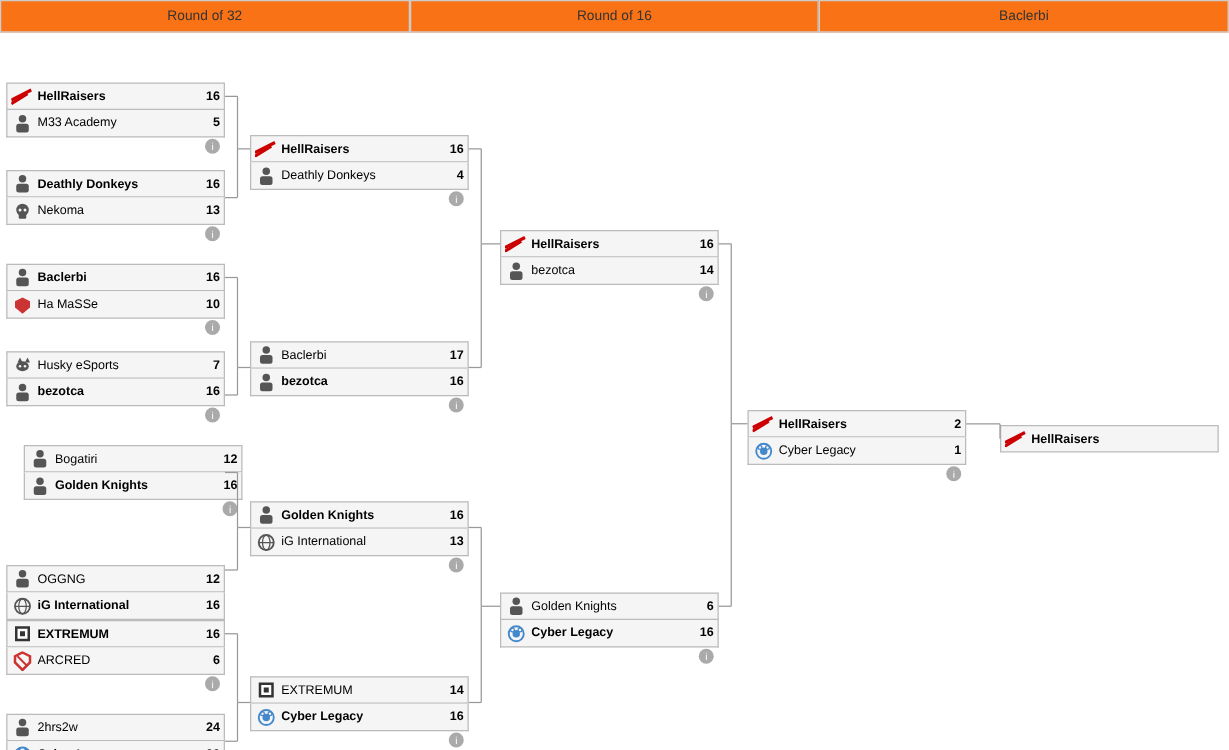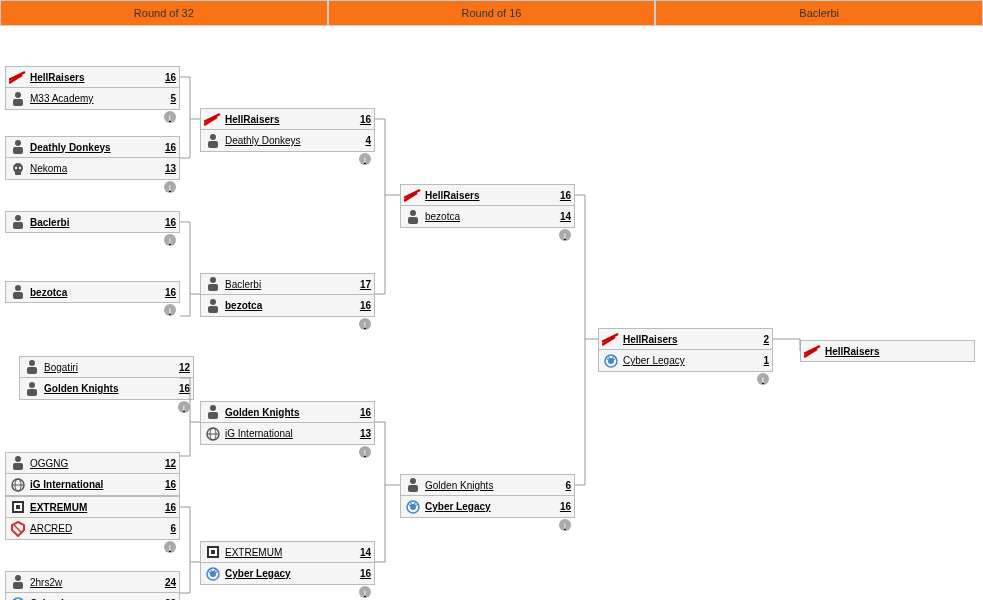--- a/index.html
+++ b/index.html
@@ -78,21 +78,20 @@
 
     .bracket-area {
       position: relative;
       width: 983px;
       height: 574px;
     }
 
     .match-card {
       position: absolute;
       width: 175px;
-      text-decoration: underline;
     }
     .match-card .team-row {
       display: flex;
       align-items: center;
       height: 22px;
       border: 1px solid #bbb;
       background: #f5f5f5;
       padding: 0 3px;
     }
     .match-card .team-row + .team-row {
@@ -180,26 +179,48 @@
       <div class="team-row winner-row">
         <span class="team-icon">
           <svg width="16" height="16" viewBox="0 0 16 16">
               <circle cx="8" cy="4" r="3" fill="#555"></circle>
               <rect x="3" y="8" width="10" height="7" rx="2" fill="#555"></rect>
             </svg>
         </span>
         <span class="team-name">Baclerbi</span>
         <span class="team-score">16</span>
       </div>
+      <div class="team-row">
+        <span class="team-icon">
+          <svg width="16" height="16" viewBox="0 0 16 16">
+              <path d="M8 2 L14 5 L14 10 Q8 15 8 15 Q2 10 2 10 L2 5 Z" fill="#cc3333"></path>
+            </svg>
+        </span>
+        <span class="team-name">Ha MaSSe</span>
+        <span class="team-score">10</span>
+      </div>
       <div class="info-row">
         <span class="info-btn">i</span>
       </div>
     </div>
 
     <div class="match-card" style="left:5px; top:255px;">
+      <div class="team-row">
+        <span class="team-icon">
+          <svg width="16" height="16" viewBox="0 0 16 16">
+              <ellipse cx="8" cy="9" rx="5" ry="4" fill="#555"></ellipse>
+              <polygon points="4,6 6,2 8,6" fill="#555"></polygon>
+              <polygon points="10,6 12,2 14,6" fill="#555"></polygon>
+              <circle cx="6" cy="9" r="1" fill="#f5f5f5"></circle>
+              <circle cx="10" cy="9" r="1" fill="#f5f5f5"></circle>
+            </svg>
+        </span>
+        <span class="team-name">Husky eSports</span>
+        <span class="team-score">7</span>
+      </div>
       <div class="team-row winner-row">
         <span class="team-icon">
           <svg width="16" height="16" viewBox="0 0 16 16">
               <circle cx="8" cy="4" r="3" fill="#555"></circle>
               <rect x="3" y="8" width="10" height="7" rx="2" fill="#555"></rect>
             </svg>
         </span>
         <span class="team-name">bezotca</span>
         <span class="team-score">16</span>
       </div>

